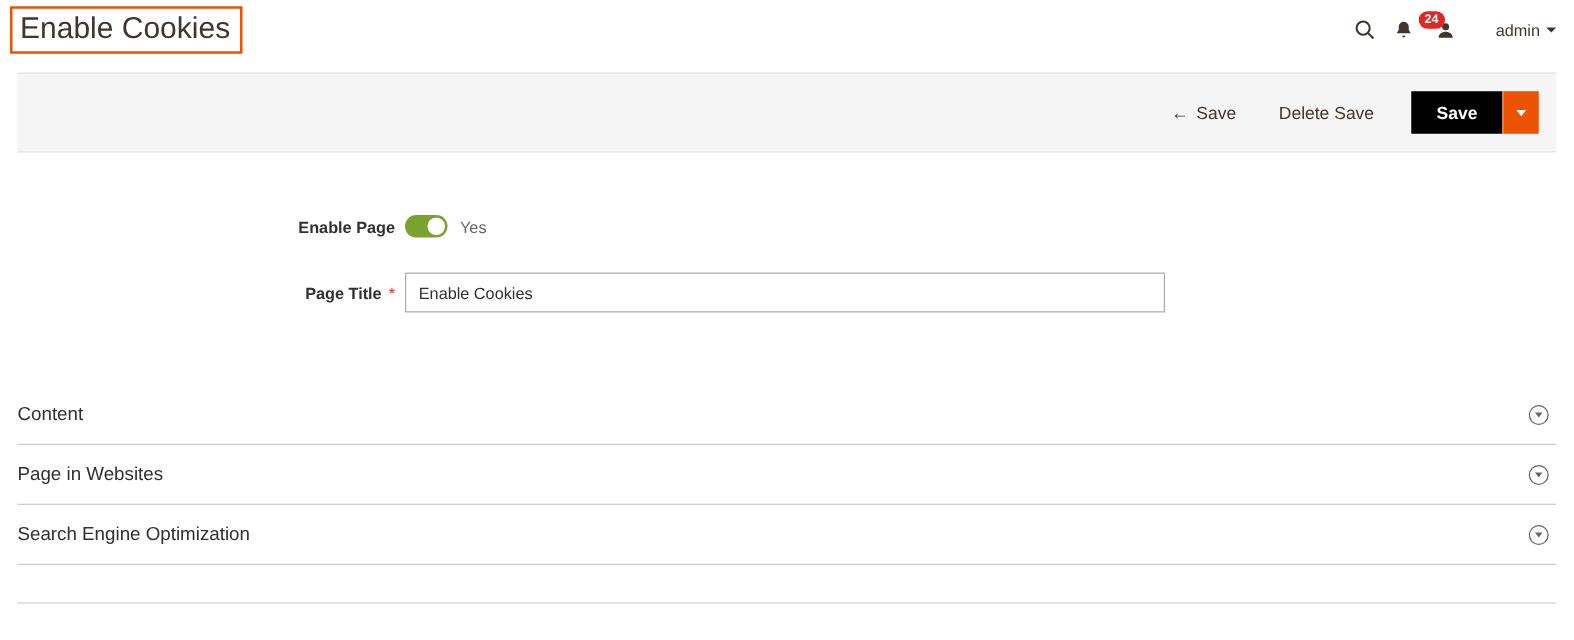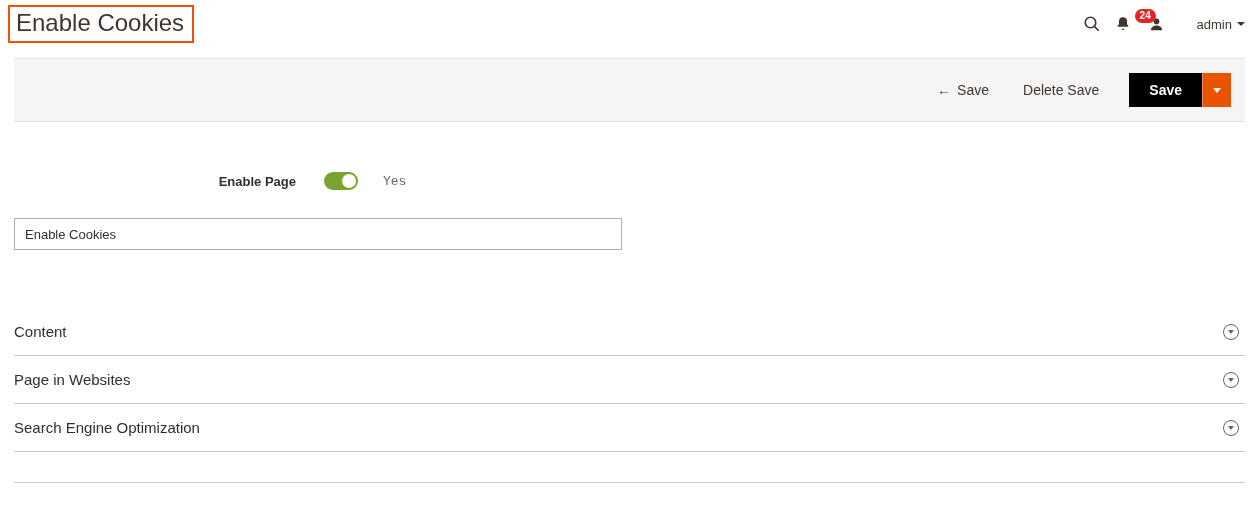--- a/index.html
+++ b/index.html
@@ -133,32 +133,31 @@
     display: flex;
     align-items: center;
     margin-bottom: 28px;
   }
   .form-label {
     width: 310px;
     text-align: right;
     font-size: 13px;
     font-weight: 600;
     color: #303030;
-    padding-right: 28px;
+    padding-right: 8px;
   }
   .required-mark {
     color: #e22626;
     margin-left: 2px;
     font-weight: 400;
   }
   .toggle-wrap {
     display: flex;
     align-items: center;
-    gap: 25px;
-    font-family: Liberation Mono, monospace;
+    gap: 10px;
   }
   .toggle {
     width: 34px;
     height: 18px;
     background: #79a22e;
     border-radius: 9px;
     position: relative;
     cursor: pointer;
   }
   .toggle-knob {
@@ -269,20 +268,23 @@
   <div class="form-row">
     <label class="form-label">Enable Page</label>
     <div class="toggle-wrap">
       <div class="toggle">
         <div class="toggle-knob"></div>
       </div>
       <span class="toggle-text">Yes</span>
     </div>
   </div>
   <div class="form-row">
+    <label class="form-label">
+      <span>Page Title</span><span class="required-mark"> *</span>
+    </label>
     <input class="text-input" type="text" value="Enable Cookies" style="">
   </div>
 </div>
 
 <div class="sections">
   <div class="section-row">
     <span class="section-title">Content</span>
     <span class="chev-circle">
         <span class="chev"></span>
       </span>

